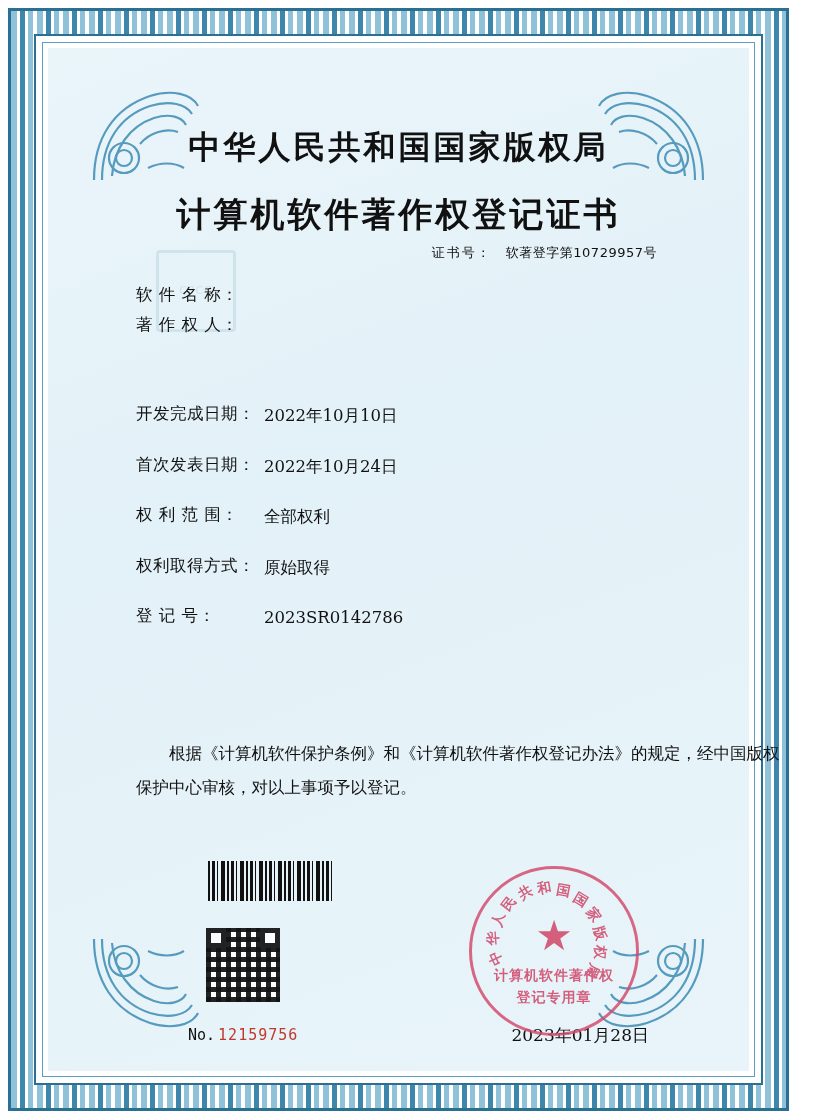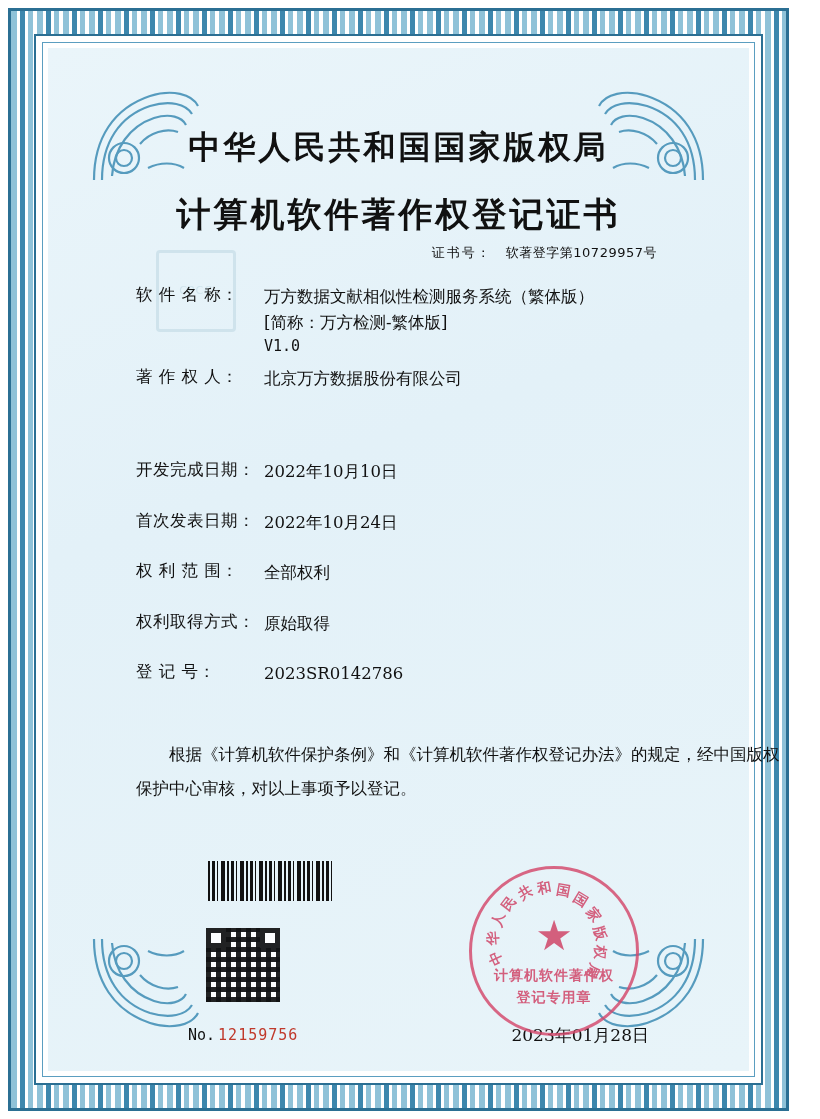--- a/index.html
+++ b/index.html
@@ -171,21 +171,21 @@
   }
   .gap-lg { height: 42px; }
   .row.spaced { margin-bottom: 25px; }
 
   
   .para {
     position: absolute;
     left: 88px;
     top: 690px;
     width: 648px;
-    font-family: Liberation Sans, sans-serif;
+    font-family: Liberation Mono, monospace;
     font-size: 16.5px;
     line-height: 2.05;
     color: #111;
     text-indent: 33px;
   }
 
   
   .barcode {
     position: absolute;
     left: 160px;
@@ -353,30 +353,24 @@
     <div class="cert-no">
       <span class="label">证书号：</span><span class="value">软著登字第10729957号</span>
     </div>
 
     <div class="emblem">CPCC</div>
 
     <div class="fields">
 
       <div class="row">
         <div class="label sp0">软 件 名 称：</div>
-        <div class="value">
-          <div>万方数据文献相似性检测服务系统（繁体版）</div>
-          <div>[简称：万方检测-繁体版]</div>
-          <div class="mono">V1.0</div>
-        </div>
       </div>
 
       <div class="row spaced">
         <div class="label sp0">著 作 权 人：</div>
-        <div class="value">北京万方数据股份有限公司</div>
       </div>
 
       <div class="gap-lg"></div>
 
       <div class="row spaced">
         <div class="label sp0">开发完成日期：</div>
         <div class="value">2022年10月10日</div>
       </div>
 
       <div class="row spaced">

